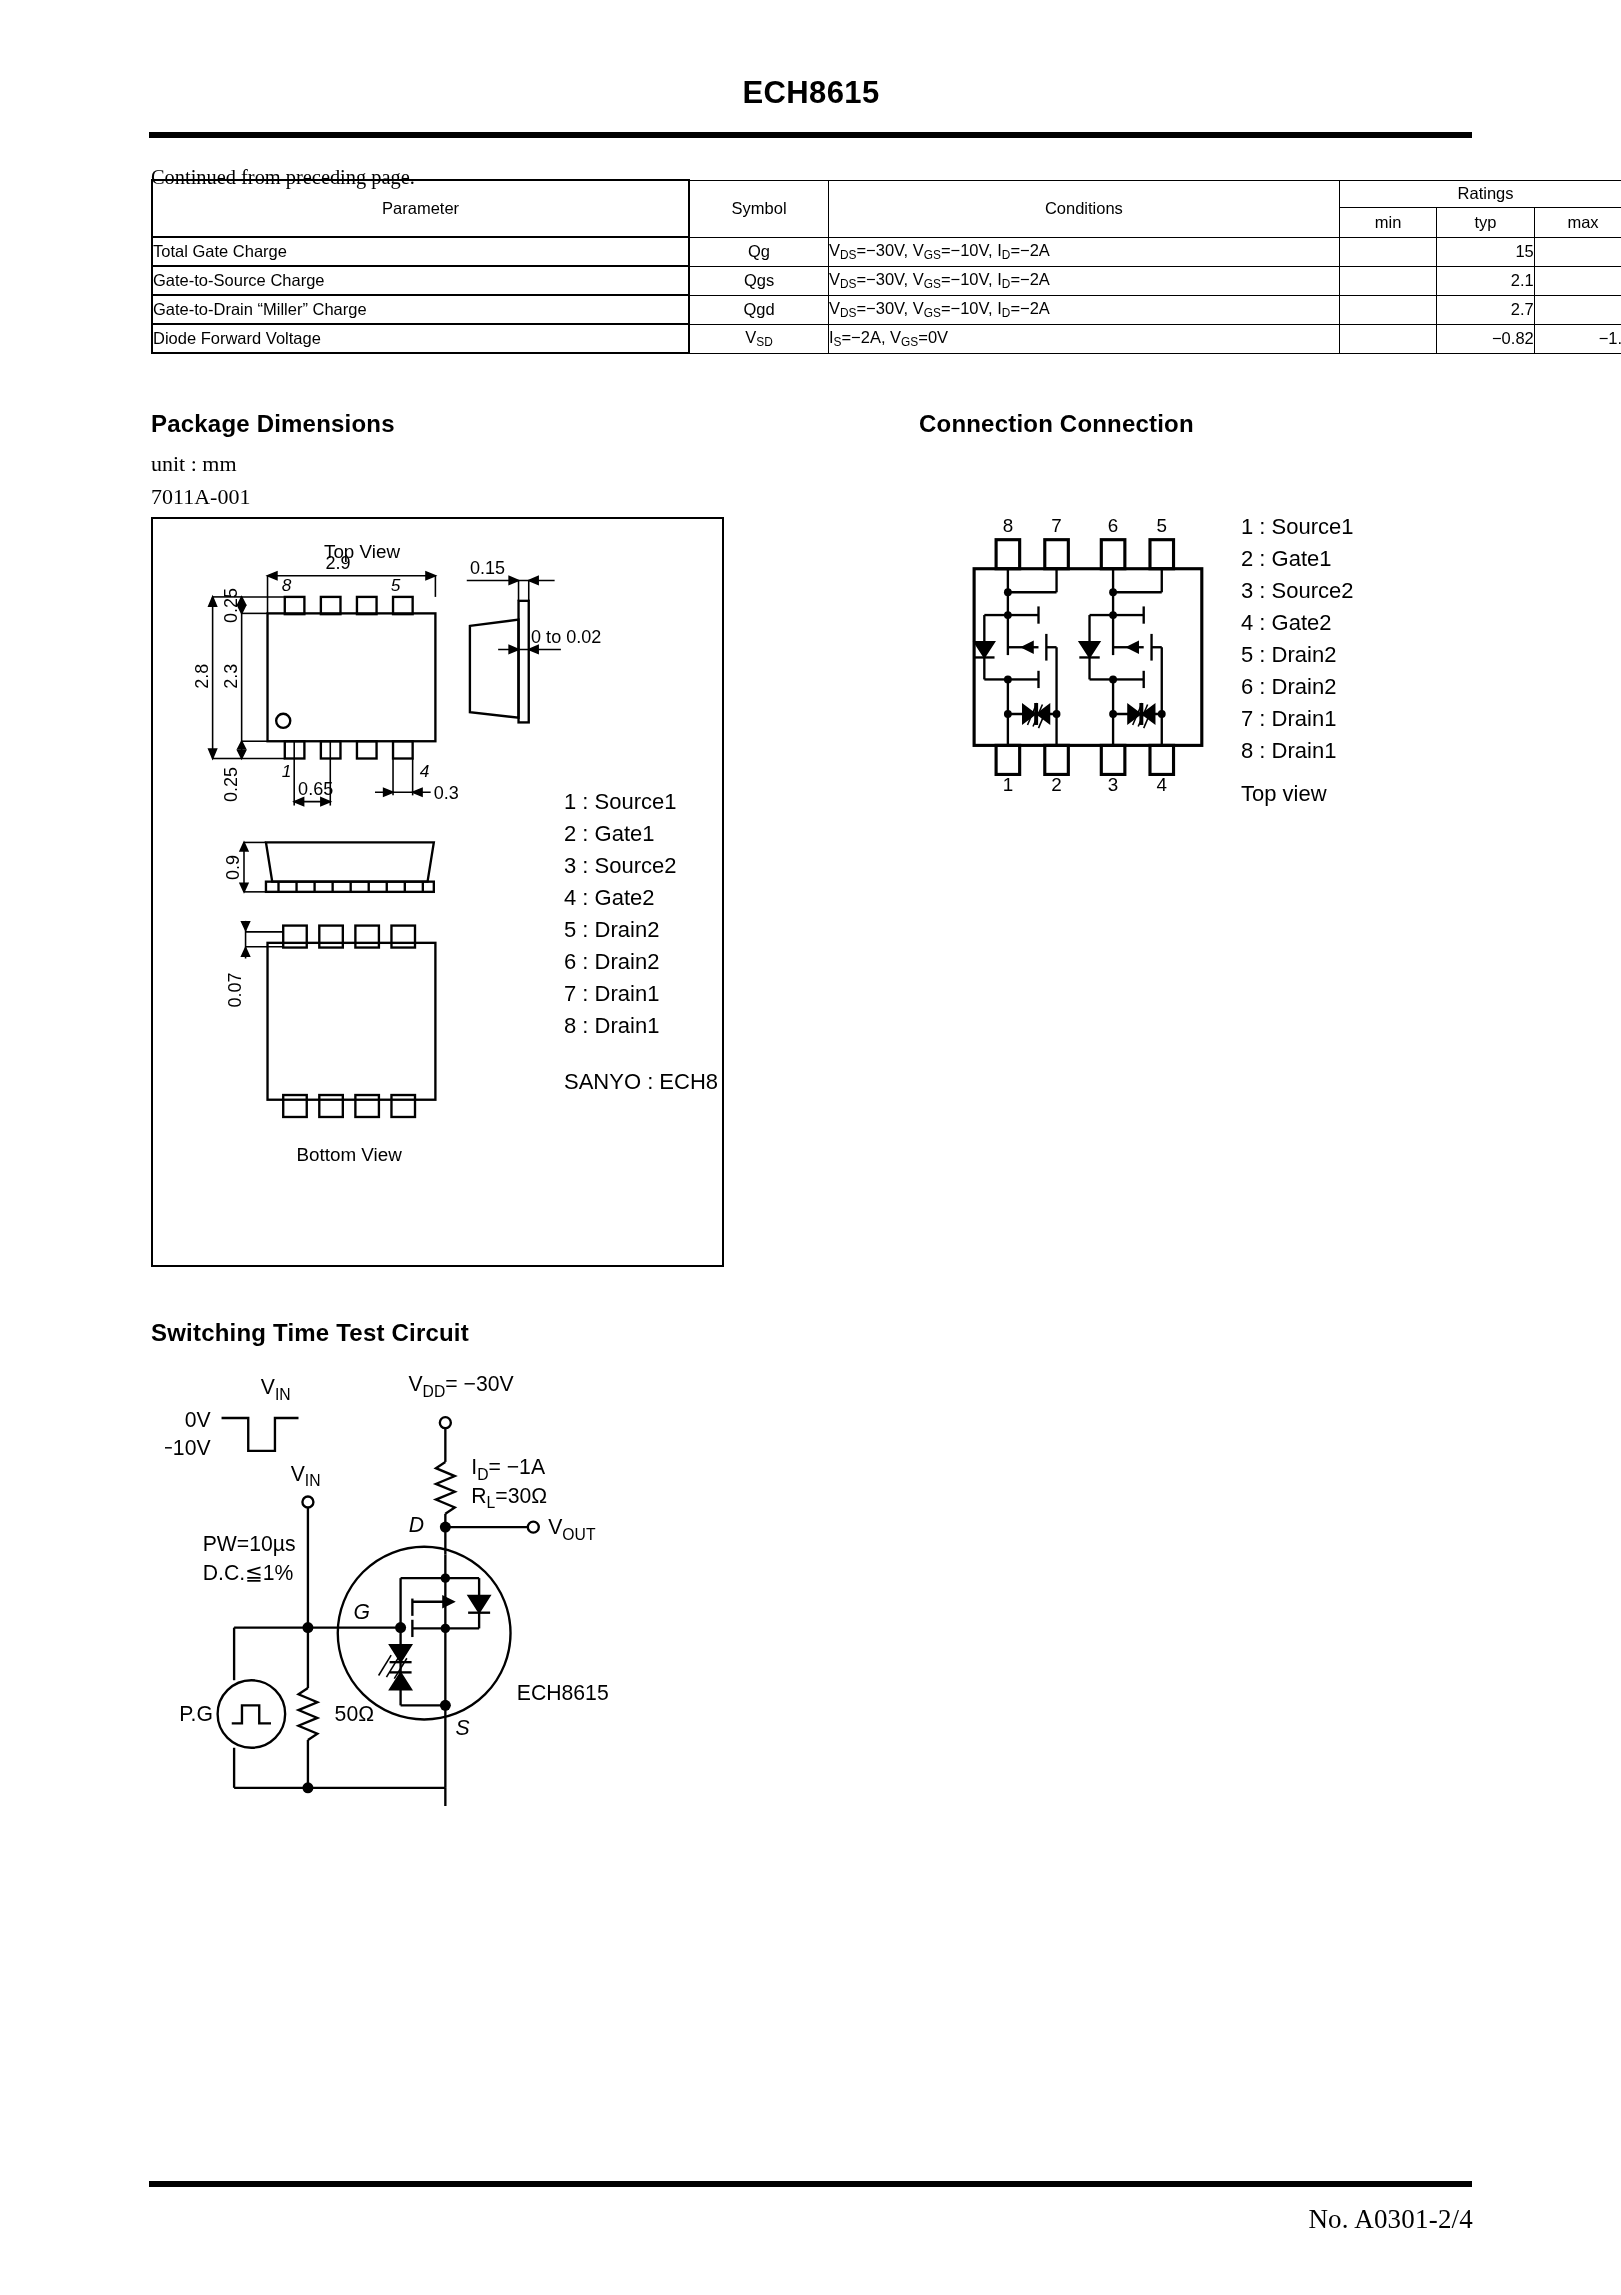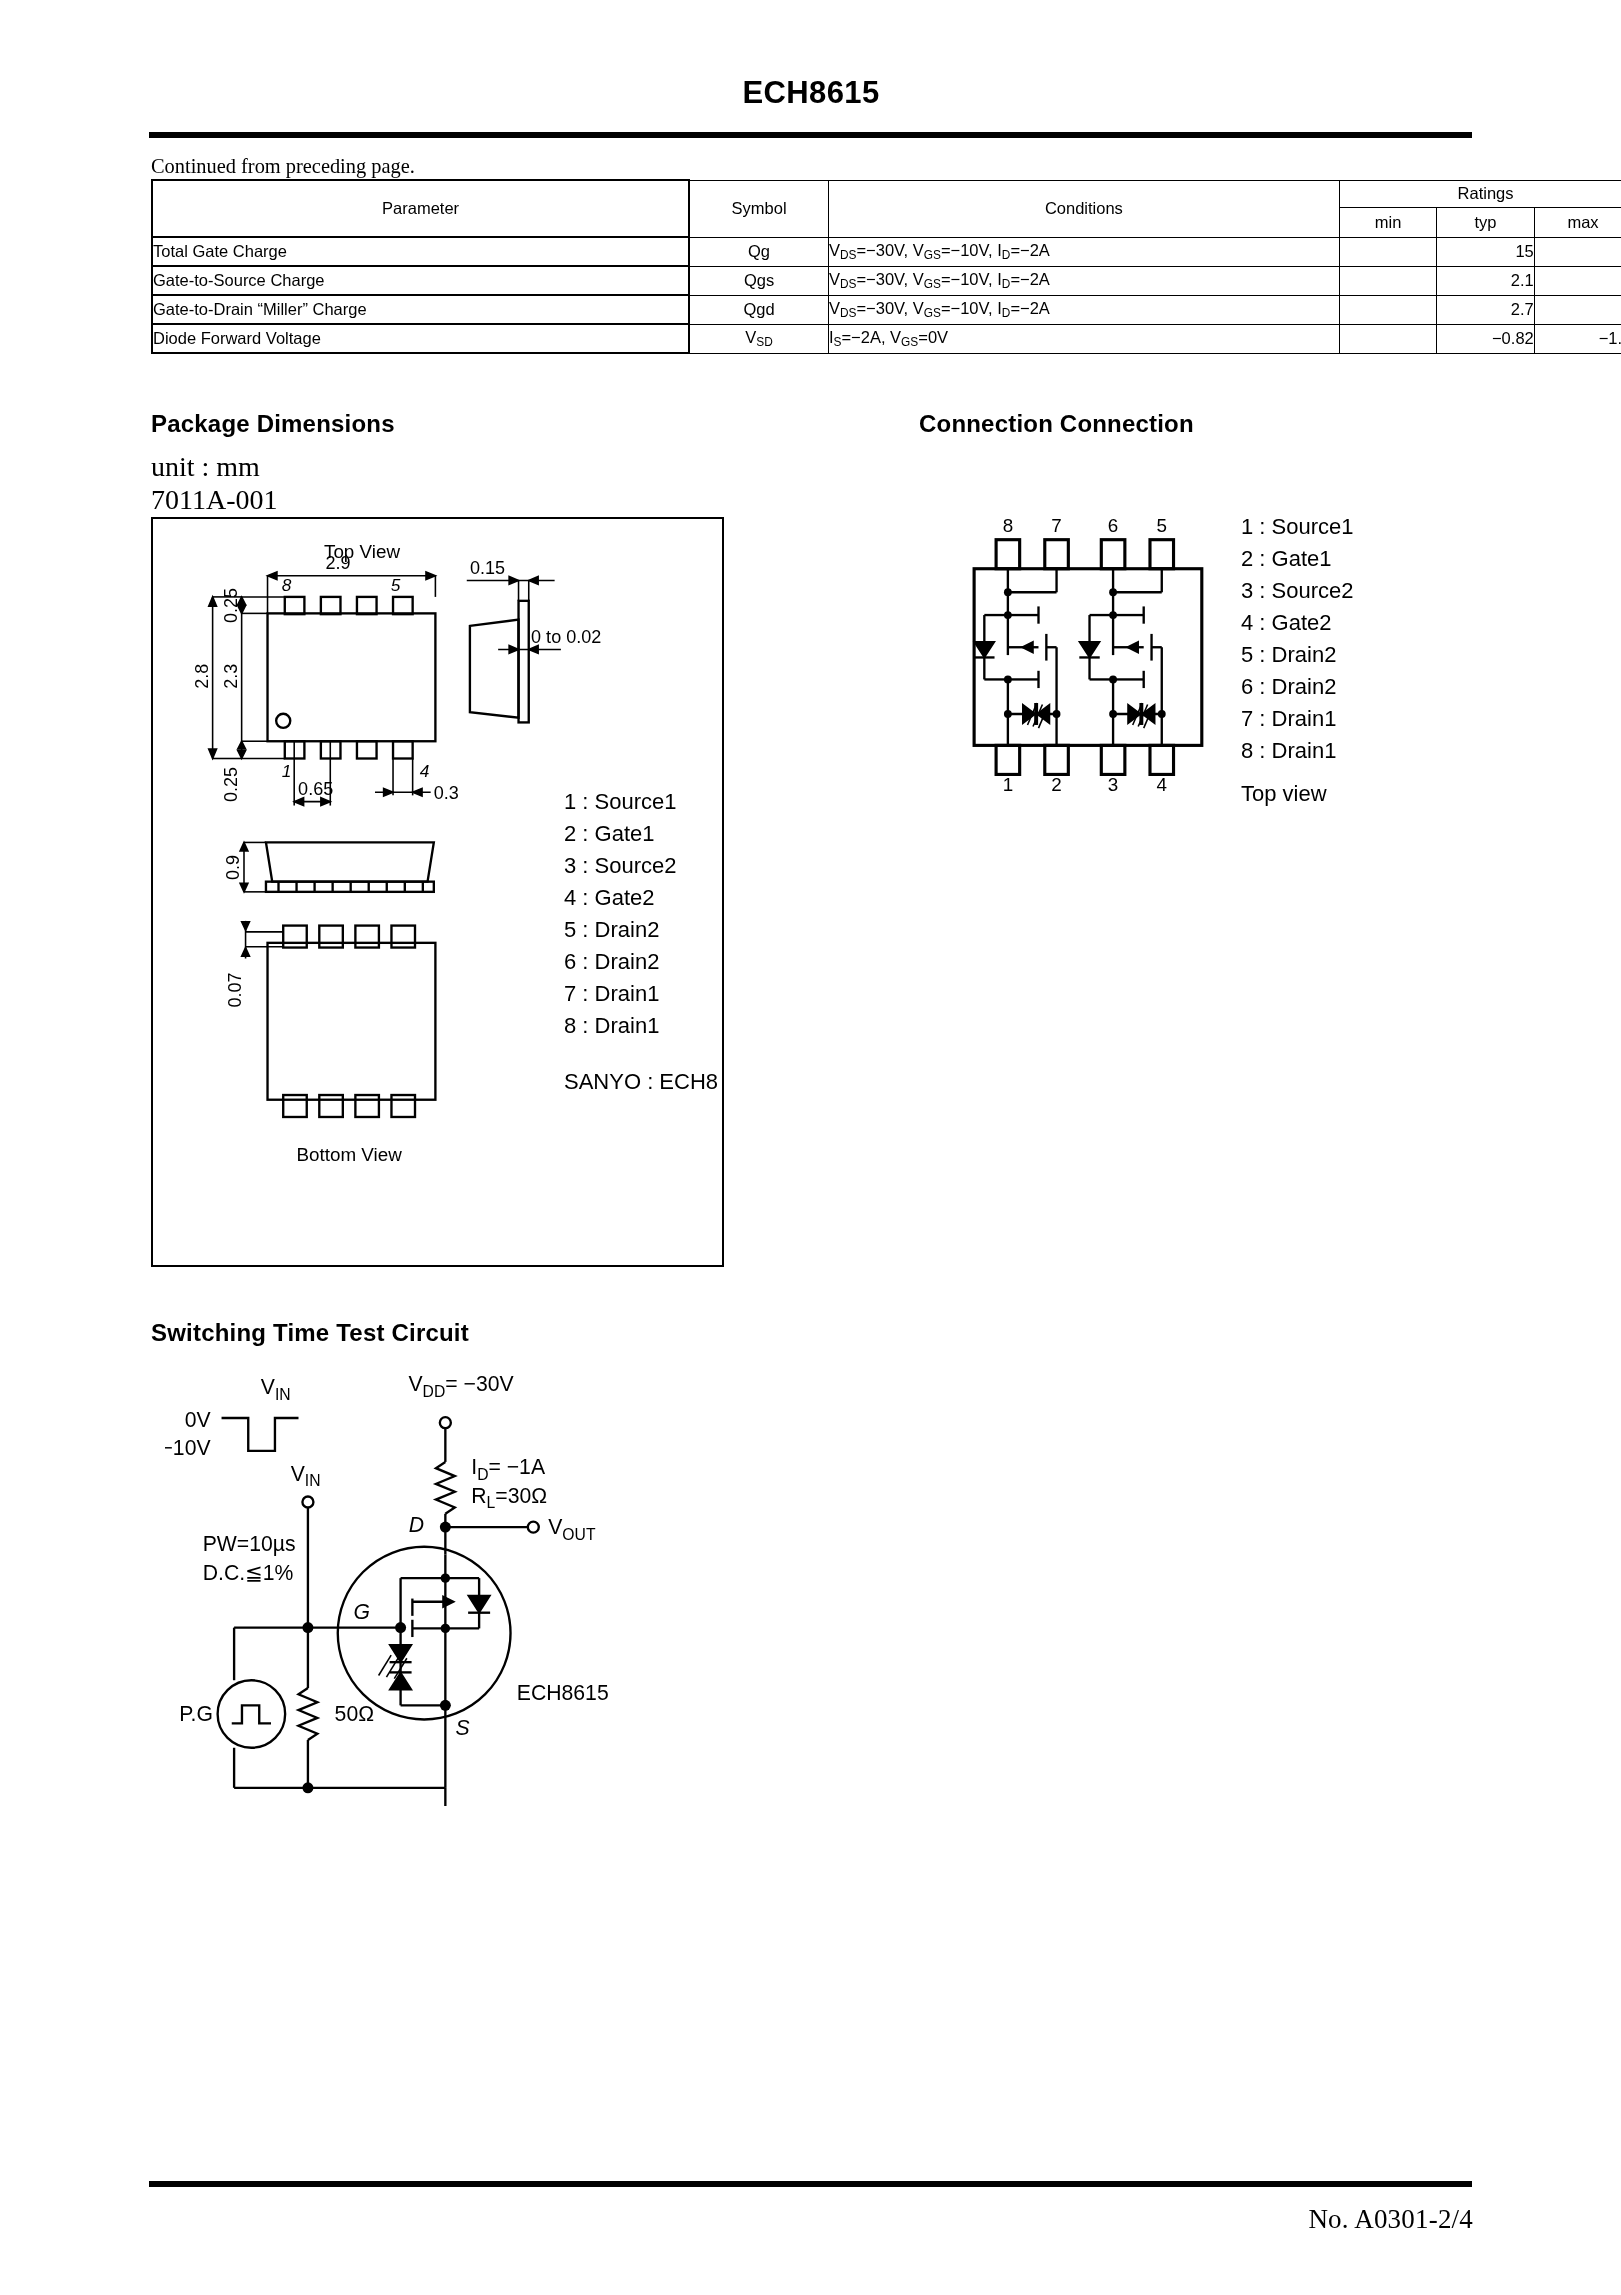--- a/index.html
+++ b/index.html
@@ -21,21 +21,21 @@
   }
   .rule-bottom{
     position:absolute;left:149px;top:2181px;width:1323px;height:5.5px;background:#000;
   }
   .footer-no{
     position:absolute;right:149px;top:2204px;
     font-family:Liberation Serif, serif;font-size:27px;letter-spacing:0.2px;
   }
 
   .cont-note{
-    position:absolute;left:151px;top:155px;
+    position:absolute;left:151px;top:166px;
     font-family:"Liberation Serif", serif;font-size:20.4px;
   }
 
   
   .spec-table{
     position:absolute;left:151px;top:179px;width:1586px;
     border-collapse:collapse;
     font-family:"Liberation Sans", sans-serif;font-size:16.5px;
   }
   .spec-table td,.spec-table th{
@@ -55,21 +55,21 @@
   .c-num{text-align:right;padding-right:7.9px;}
   .c-unit{text-align:center;}
   sub{font-size:.72em;vertical-align:-0.28em;letter-spacing:0;}
 
   
   .sect-h{
     position:absolute;font-family:"Liberation Sans", sans-serif;
     font-weight:bold;font-size:24px;letter-spacing:0.2px;
   }
   .sub-serif{
-    position:absolute;font-family:"Liberation Serif", serif;font-size:28px;
+    position:absolute;font-family:"Liberation Serif", serif;font-size:22px;
   }
 
   
   .pkg-box{
     position:absolute;left:151px;top:517px;width:569px;height:746px;
     border:2.4px solid #000;background:#fff;
   }
   .ec-box{position:absolute;left:919px;top:502px;width:597px;height:369px;}
 
   

